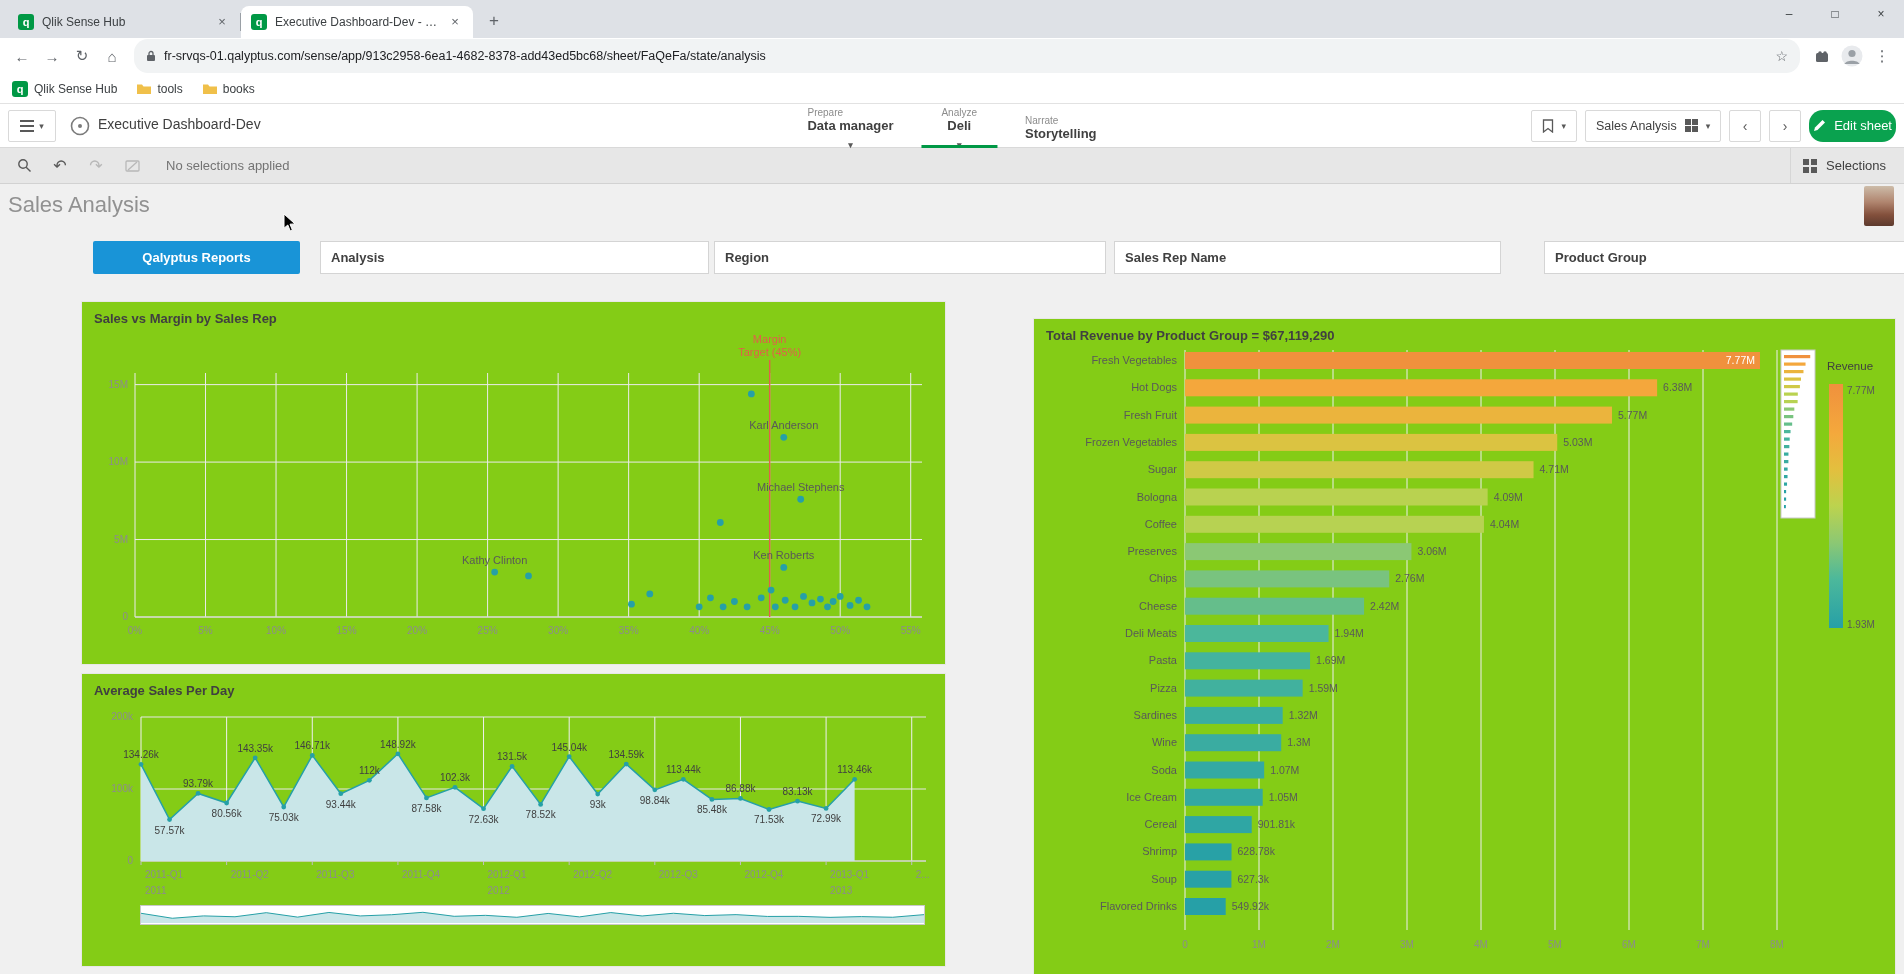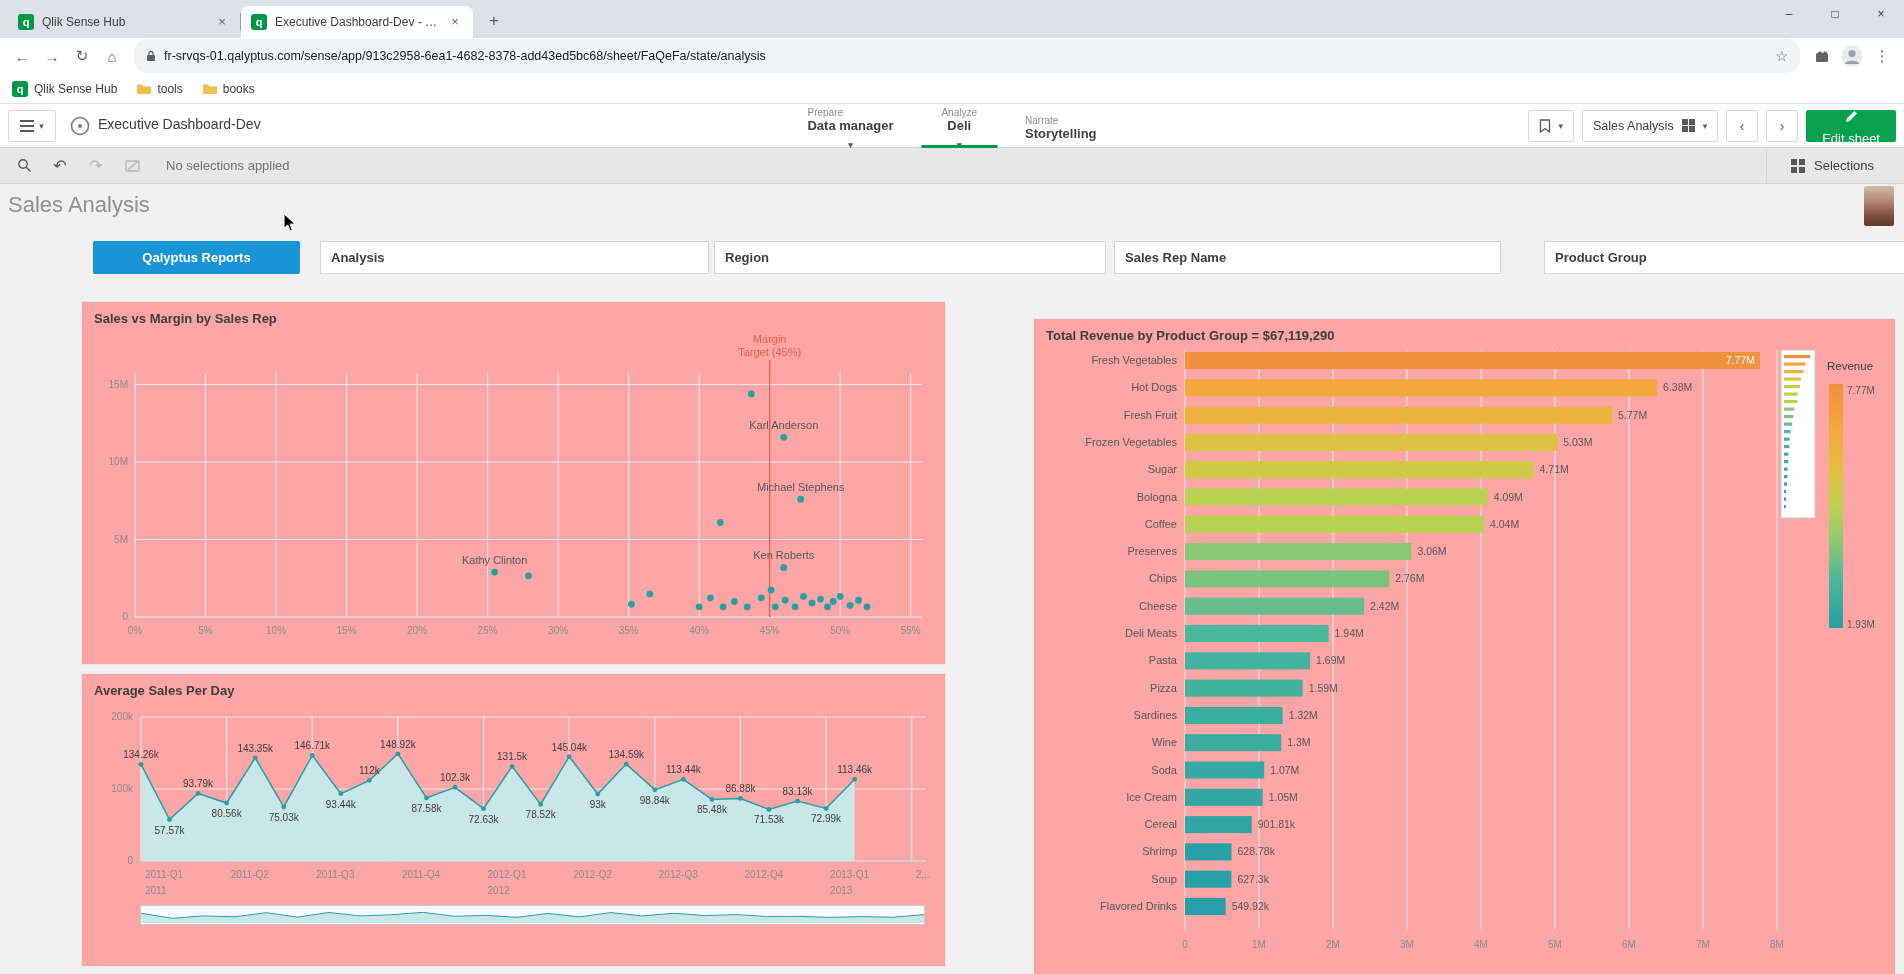--- a/index.html
+++ b/index.html
@@ -48,41 +48,41 @@
   .app-info { display:flex; align-items:flex-start; gap:8px; margin-left:14px; font-size:14px; color:#404040; }
   .center-nav { position:absolute; left:50%; transform:translateX(-50%); display:flex; height:44px; }
   .nav-item { padding:5px 24px 0; display:flex; flex-direction:column; justify-content:center; position:relative; cursor:default; }
   .nav-item .cat { font-size:10px; color:#8c8c8c; }
   .nav-item .lbl { font-size:13px; color:#404040; font-weight:bold; display:flex; align-items:center; gap:7px;flex-direction:column; }
   .nav-item.active::after { content:""; position:absolute; left:4px; right:4px; bottom:0; height:3px; background:#009845; }
   .right-tools { margin-left:auto; display:flex; align-items:center; gap:8px; }
   .tool-btn { height:32px; border:1px solid #d9d9d9; border-radius:2px; background:#fff; display:flex;
               align-items:center; gap:8px; padding:0 10px; font-size:12.5px; color:#404040; }
   .sq { width:32px; justify-content:center; padding:0; font-size:14px; color:#595959; }
-  .edit-btn { height:32px; background:#0aa24f; color:#fff; border-radius:2px; display:flex; align-items:center;
-              gap:8px; padding:0 16px; font-size:13px;flex-direction:column; }
+  .edit-btn { height:32px; background:#0aa24f; color:#fff; border-radius:14px; display:flex; align-items:center;
+              gap:8px; padding:0 4px; font-size:13px; }
 
   
   .selbar { height:36px; background:#e7e7e7; border-bottom:1px solid #d2d2d2; display:flex; align-items:center; padding:0 6px; }
   .sel-icon { width:36px; height:28px; display:flex; align-items:center; justify-content:center; color:#595959; font-size:16px; }
   .sel-icon.disabled { color:#b8b8b8; }
   .sel-status { margin-left:16px; font-size:13px; color:#737373; }
-  .sel-right { margin-left:auto; display:flex; align-items:center; gap:9px; padding:0 24px; height:100%;
+  .sel-right { margin-left:auto; display:flex; align-items:center; gap:9px; padding:0 12px; height:100%;
                font-size:13px; color:#404040; border-left:1px solid #d6d6d6; }
 
   
   .sheet { position:relative; height:790px; background:#f0f0f0; }
   .sheet-title { position:absolute; left:8px; top:8px; font-size:22px; color:#919191; }
   .sheet-thumb { position:absolute; right:10px; top:2px; width:30px; height:40px; border-radius:2px;
                  background:linear-gradient(180deg,#cdbca9 0%,#b0856f 40%,#83503c 72%,#5d3a2e 100%); }
   .report-btn { position:absolute; left:93px; top:57px; width:207px; height:33px; background:#1994d7; color:#fff;
                 font-size:13px; font-weight:bold; display:flex; align-items:center; justify-content:center; border-radius:2px; }
   .filterbox { position:absolute; top:57px; height:33px; background:#fff; border:1px solid #d4d4d4;
                display:flex; align-items:center; padding:0 10px; font-size:13px; color:#404040; font-weight:bold; }
-  .panel { position:absolute; background:#fca5a5; border:1px solid #e7e7e7; }
+  .panel { position:absolute; background:#84cc16; border:1px solid #e7e7e7; }
   .panel-title { font-size:13px; font-weight:bold; color:#404040; padding:9px 12px 3px; }
   .panel svg.chart { margin-left:11px; }
   .navigator { margin:4px 12px 0 58px; width:785px; height:20px; border:1px solid #c9c9c9; background:#fff; }
   .cursor { position:absolute; left:283px; top:29px; z-index:50; }
 </style>
 </head>
 <body>
 
 <div class="tabbar">
   <div class="tab">

